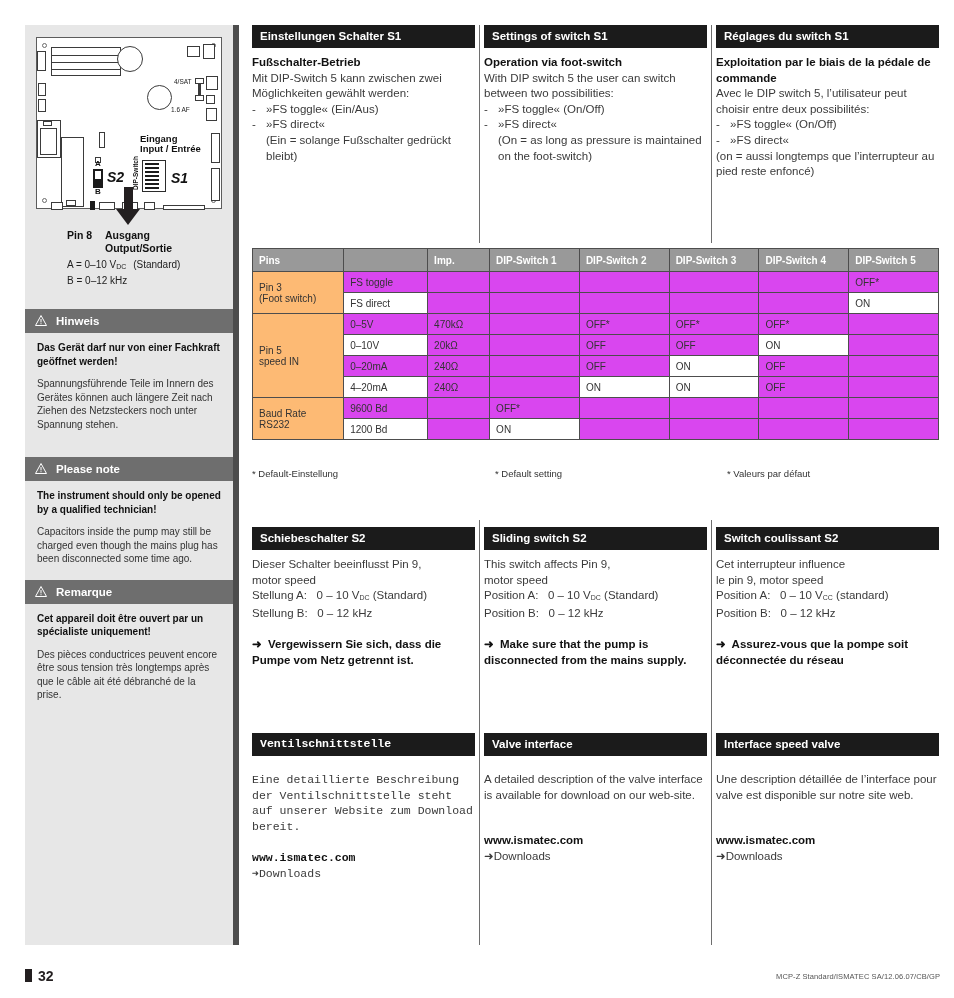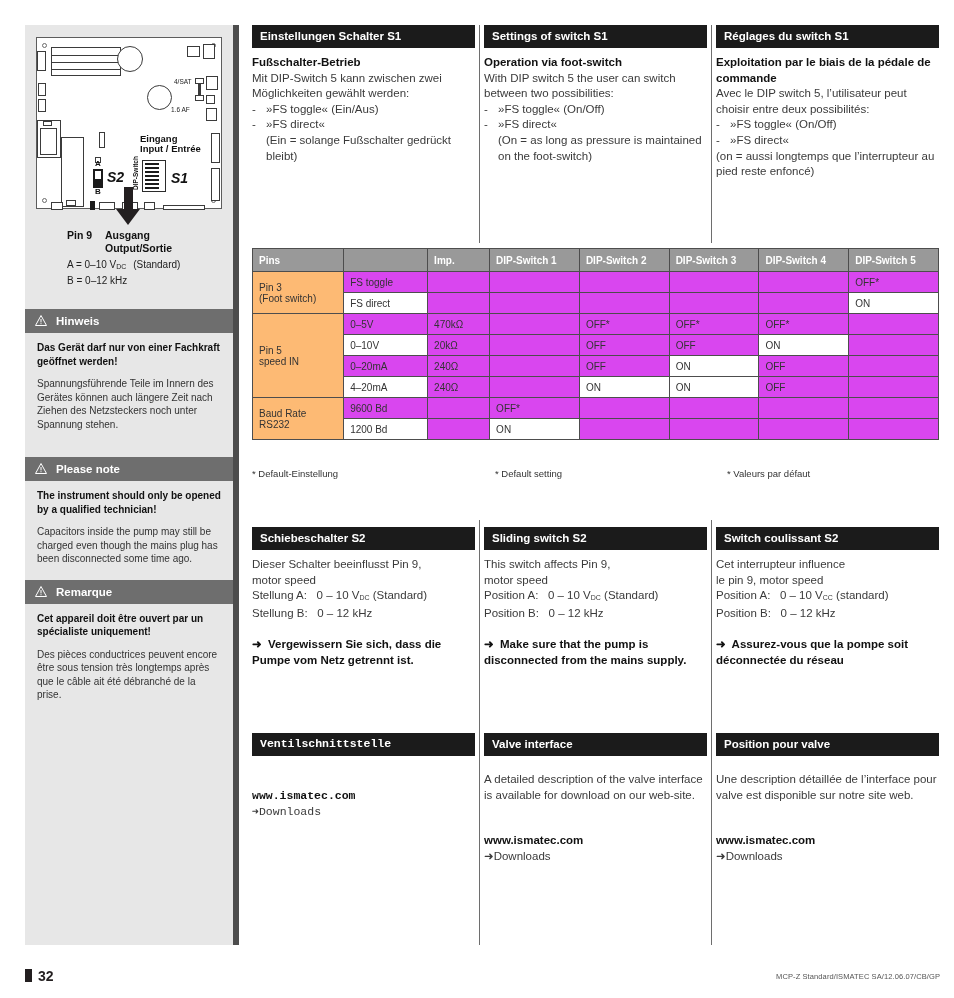--- a/index.html
+++ b/index.html
@@ -198,21 +198,21 @@
         <div class="bpart" style="left:126px;top:167px;width:42px;height:5px;"></div>
         <div class="bpart" style="left:14px;top:164px;width:12px;height:8px;"></div>
       </div>
 
       <div class="arrow-stem"></div>
       <div class="arrow-head"></div>
     </div>
 
     <div class="cap">
       <div class="cap-l1">
-        <span class="pin">Pin 9</span><span>Ausgang</span>
+        <span class="pin">Pin 8</span><span>Ausgang</span>
       </div>
       <div class="cap-l2">Output/Sortie</div>
       <div class="cap-ab">
         <span>A</span>
         <span>= 0–10 V</span><sub>DC</sub>
         <span style="margin-left:4px;">(Standard)</span>
       </div>
       <div class="cap-ab" style="margin-top:0;">
         <span>B</span>
         <span>= 0–12 kHz</span>
@@ -447,36 +447,37 @@
       <div>le pin 9, motor speed</div>
       <div><span>Position A:</span>&nbsp;&nbsp; <span>0 – 10 V</span><sub>CC</sub> <span>(standard)</span></div>
       <div><span>Position B:</span>&nbsp;&nbsp; <span>0 – 12 kHz</span></div>
       <div class="strong" style="margin-top:16px;"><span class="arr">➜</span>&nbsp; <span>Assurez-vous que la pompe soit déconnectée du réseau</span></div>
     </div>
   </div>
 
   <div style="position:absolute;left:252px;top:733px;width:223px;font-family:Liberation Mono, monospace;">
     <div class="hdr">Ventilschnittstelle</div>
     <div class="blk" style="padding-top:16px;">
+      <div>Eine detaillierte Beschreibung der Ventilschnittstelle steht auf unserer Website zum Download bereit.</div>
       <div class="strong" style="margin-top:16px;">www.ismatec.com</div>
       <div><span class="arr">➜</span><span>Downloads</span></div>
     </div>
   </div>
 
   <div style="position:absolute;left:484px;top:733px;width:223px;">
     <div class="hdr">Valve interface</div>
     <div class="blk" style="padding-top:16px;">
       <div>A detailed description of the valve interface is available for download on our web-site.</div>
       <div class="strong" style="margin-top:30px;">www.ismatec.com</div>
       <div><span class="arr">➜</span><span>Downloads</span></div>
     </div>
   </div>
 
   <div style="position:absolute;left:716px;top:733px;width:223px;">
-    <div class="hdr">Position pour valve</div>
+    <div class="hdr">Interface speed valve</div>
     <div class="blk" style="padding-top:16px;">
       <div>Une description détaillée de l’interface pour valve est disponible sur notre site web.</div>
       <div class="strong" style="margin-top:30px;">www.ismatec.com</div>
       <div><span class="arr">➜</span><span>Downloads</span></div>
     </div>
   </div>
 
   <div class="vrule" style="left:479px;top:520px;height:425px;"></div>
   <div class="vrule" style="left:711px;top:520px;height:425px;"></div>
 

